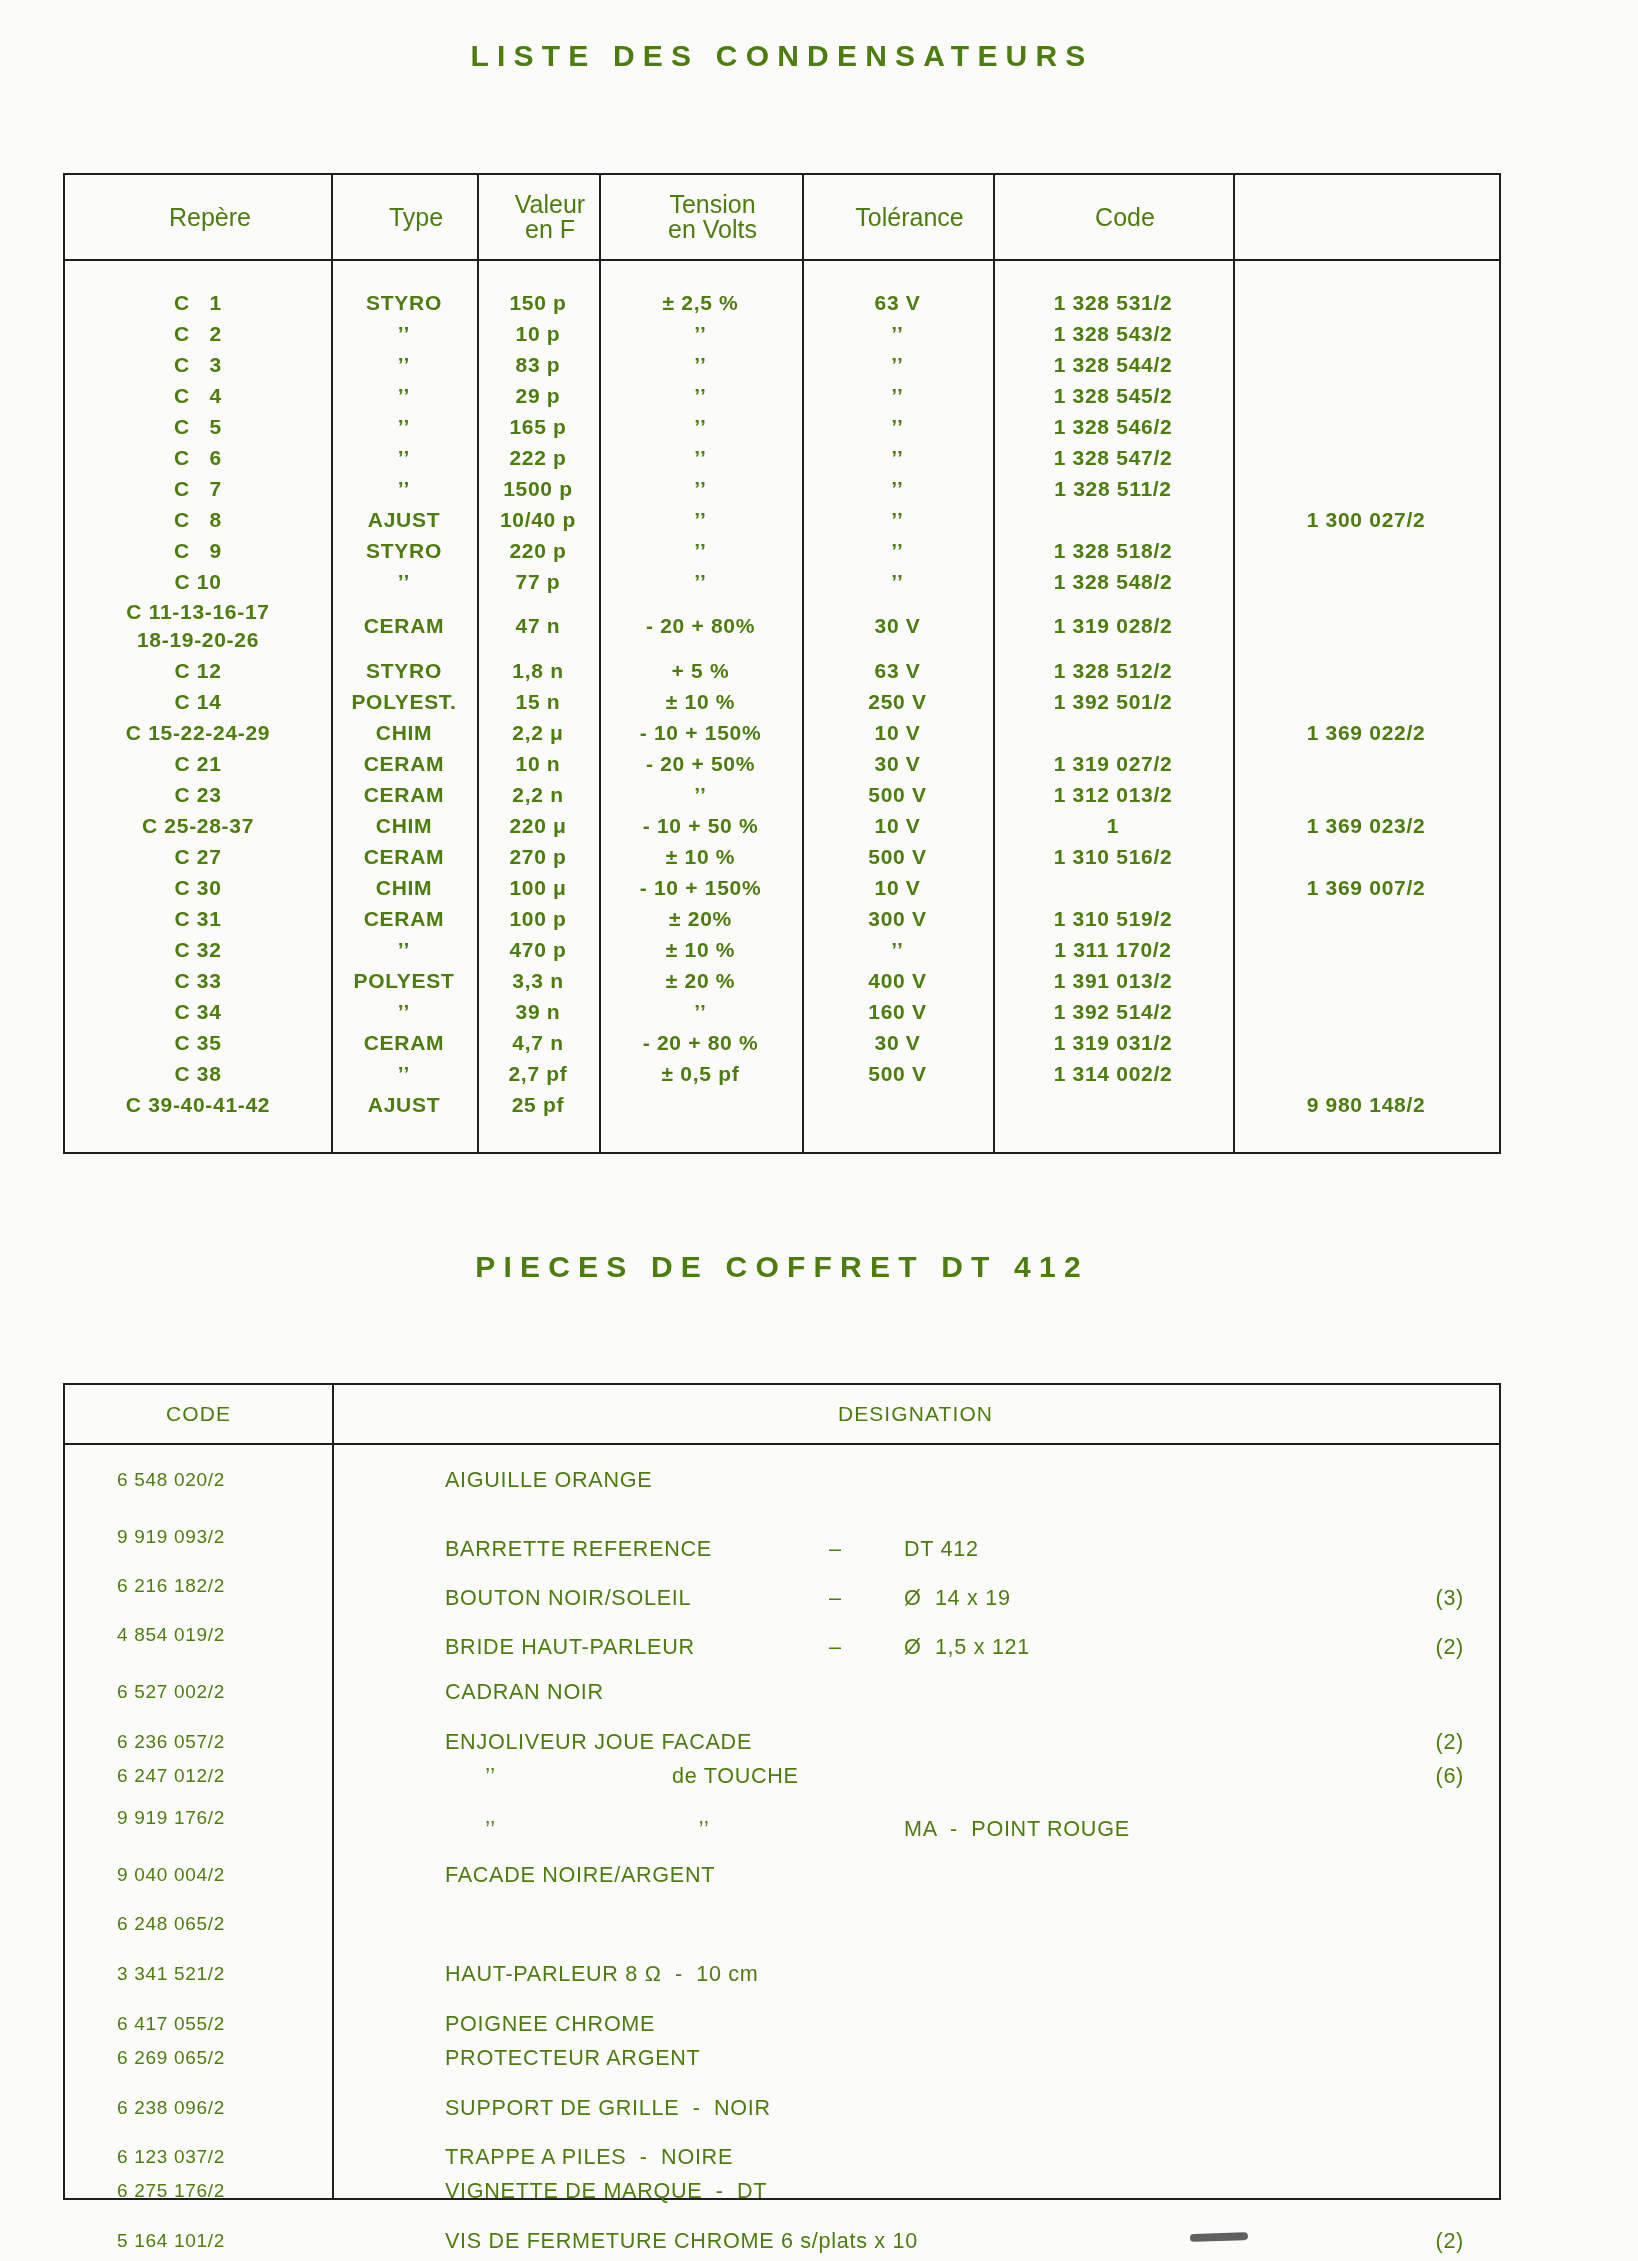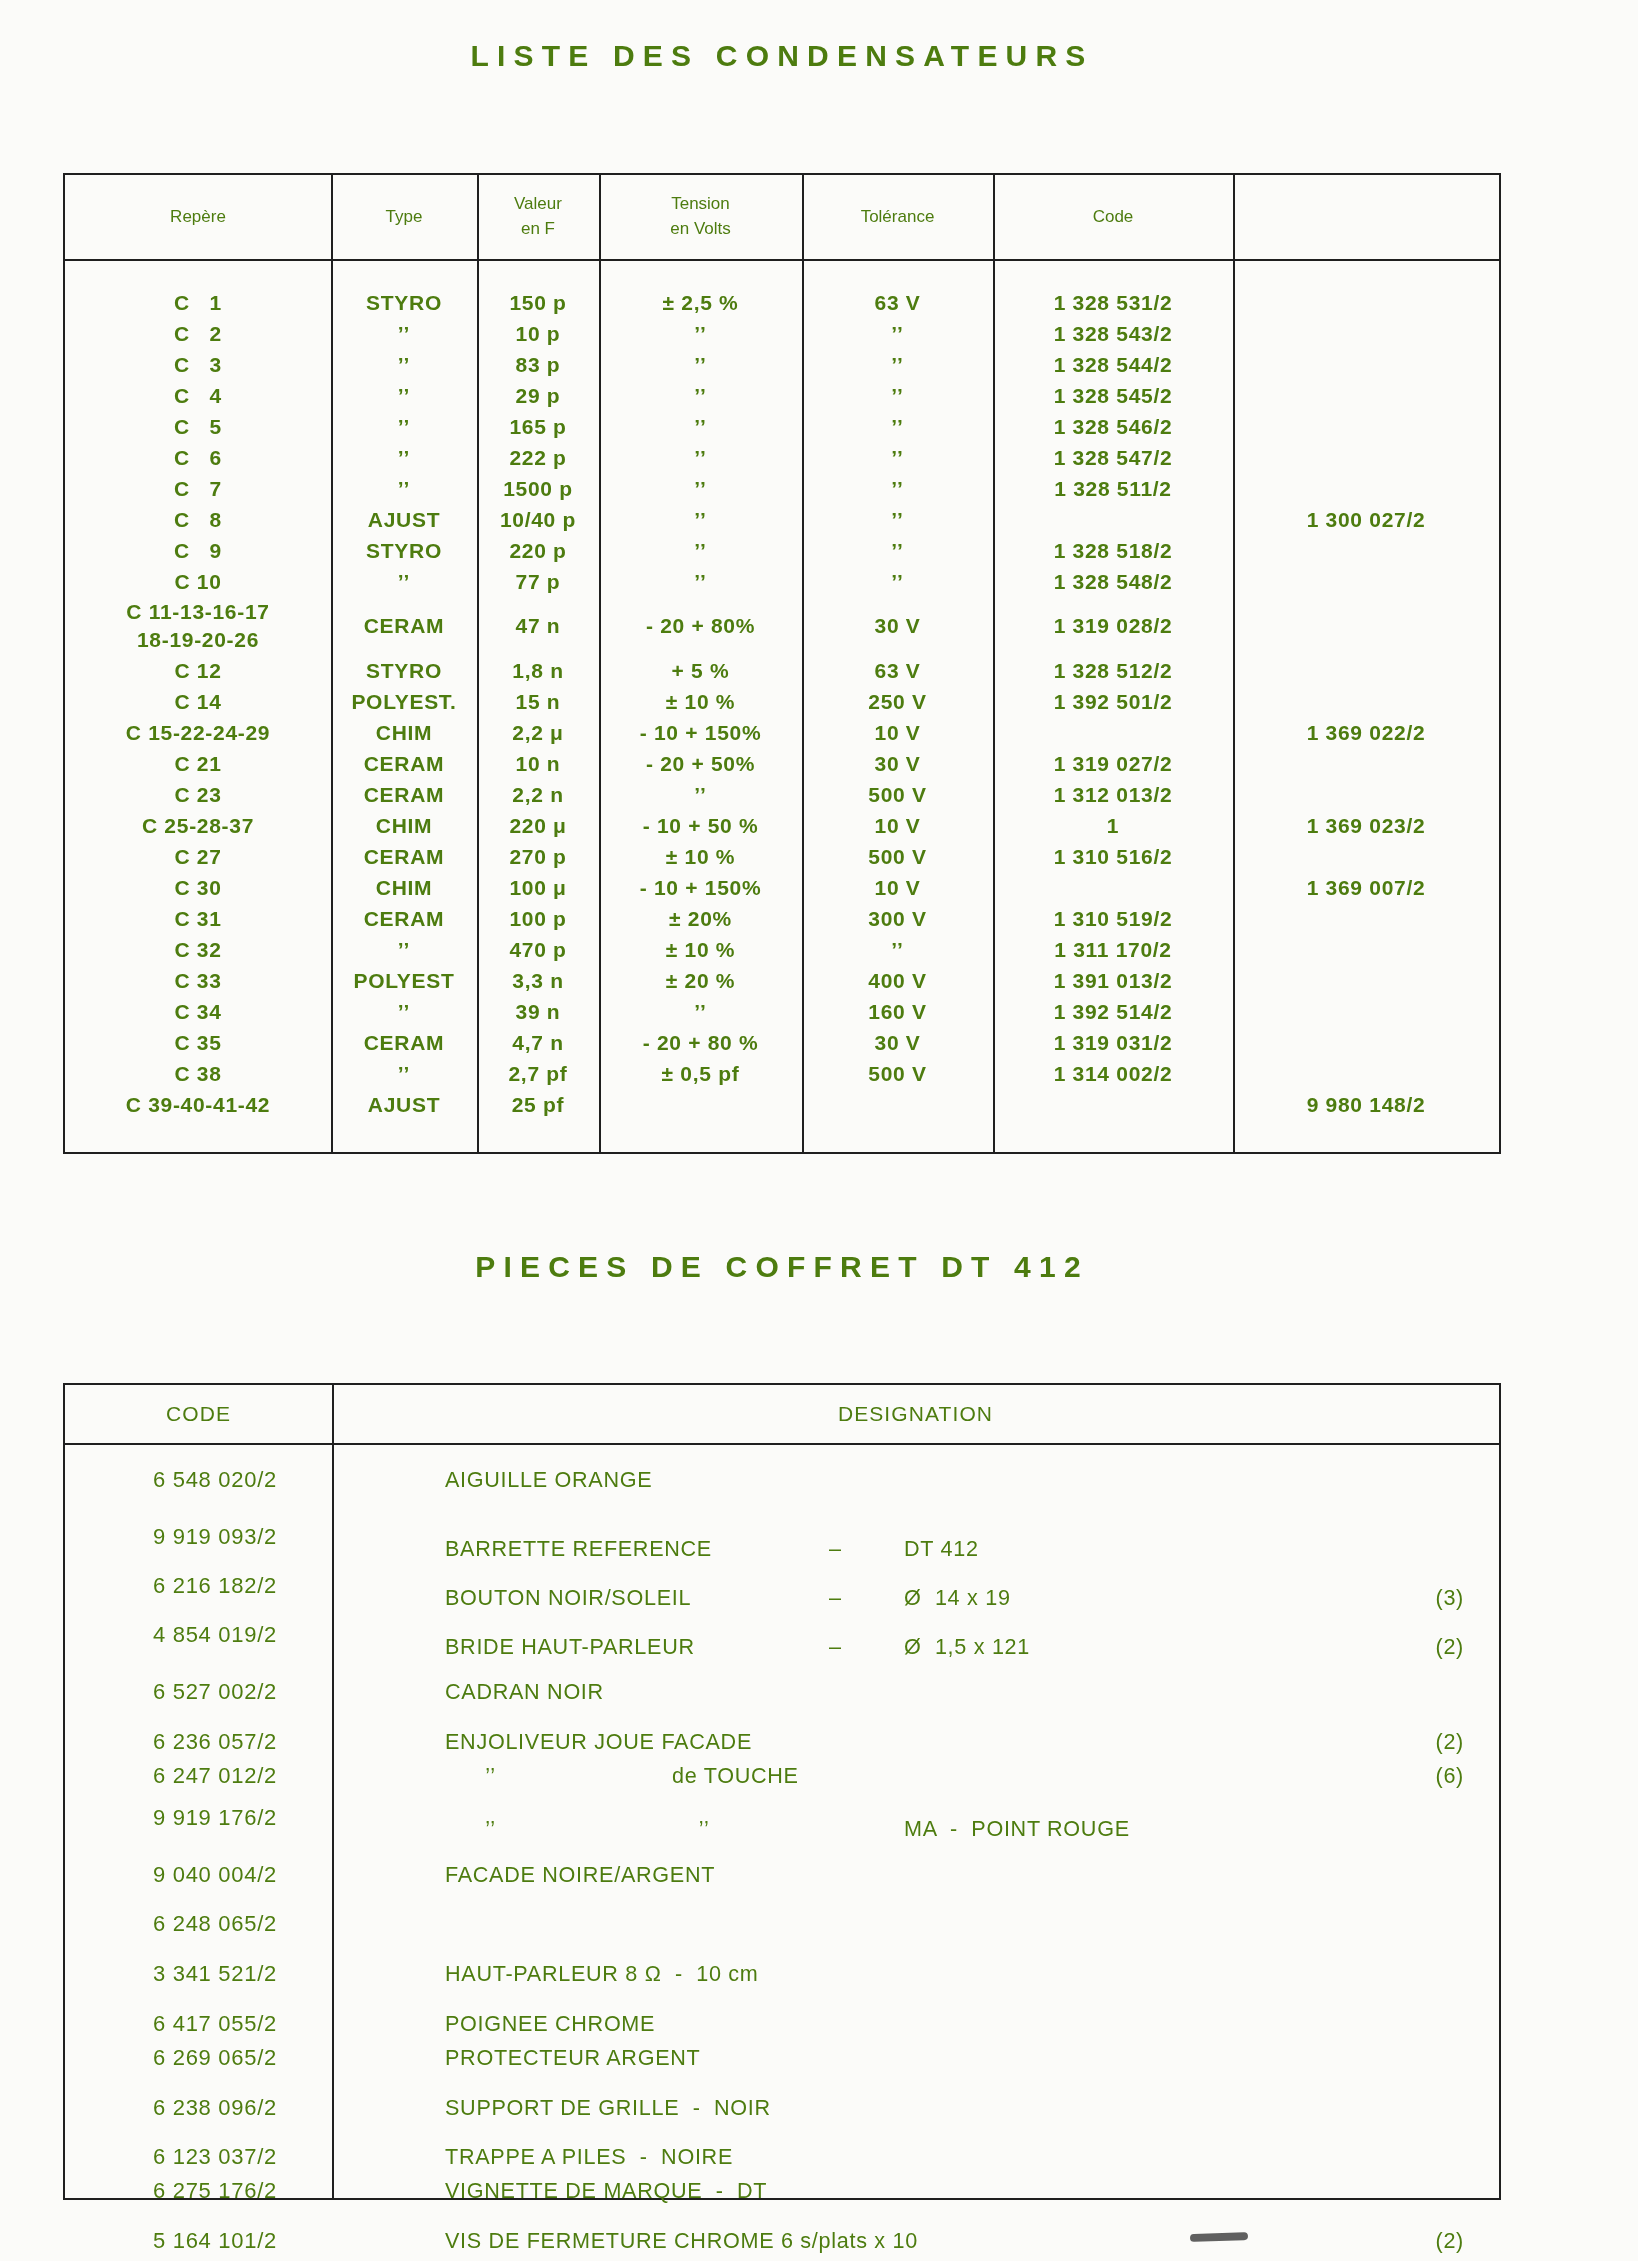--- a/index.html
+++ b/index.html
@@ -25,21 +25,22 @@
     position:absolute; left:63px; top:173px;
     width:1438px; height:981px;
     border:2.2px solid #1f1f1f;
     box-sizing:border-box;
   }
   .t1-header {
     height:84px;
     display:grid;
     grid-template-columns:266px 146px 122px 203px 191px 240px 1fr;
     border-bottom:2.2px solid #1f1f1f;
-    font-size:17px;
+    font-size:25px;
+    padding-left:12px;
   }
   .hcell {
     display:flex; flex-direction:column;
     align-items:center; justify-content:center;
     line-height:24.6px; text-align:center;
   }
   .t1-body { padding-top:26px;font-weight:bold; }
   .cap-row {
     display:grid;
     grid-template-columns:266px 146px 122px 203px 191px 240px 1fr;
@@ -74,22 +75,22 @@
     font-size:21px; letter-spacing:1.1px;
   }
   .t2-header > div {
     display:flex; align-items:center; justify-content:center;
   }
   .t2-body { padding-top:18px; }
   .pc-row { display:flex; min-height:34px; align-items:center; }
   .pc-row.gap { margin-top:15.7px; }
   .pc-code {
     flex:none; width:283px; box-sizing:border-box;
-    padding-left:88px;
-    font-size:22px; letter-spacing:0.7px; white-space:pre;
+    padding-left:52px;
+    font-size:19px; letter-spacing:0.7px; white-space:pre;
   }
   .pc-des {
     flex:1; display:flex; align-items:flex-end;
     padding-left:97px; padding-right:0;
     font-size:21.6px; letter-spacing:0.7px;
   }
   .seg { white-space:pre; }
   .seg-a { flex:none; width:227px; overflow:visible; }
   .seg-b { flex:none; width:157px; }
   .seg-dash { flex:none; width:75px; }

